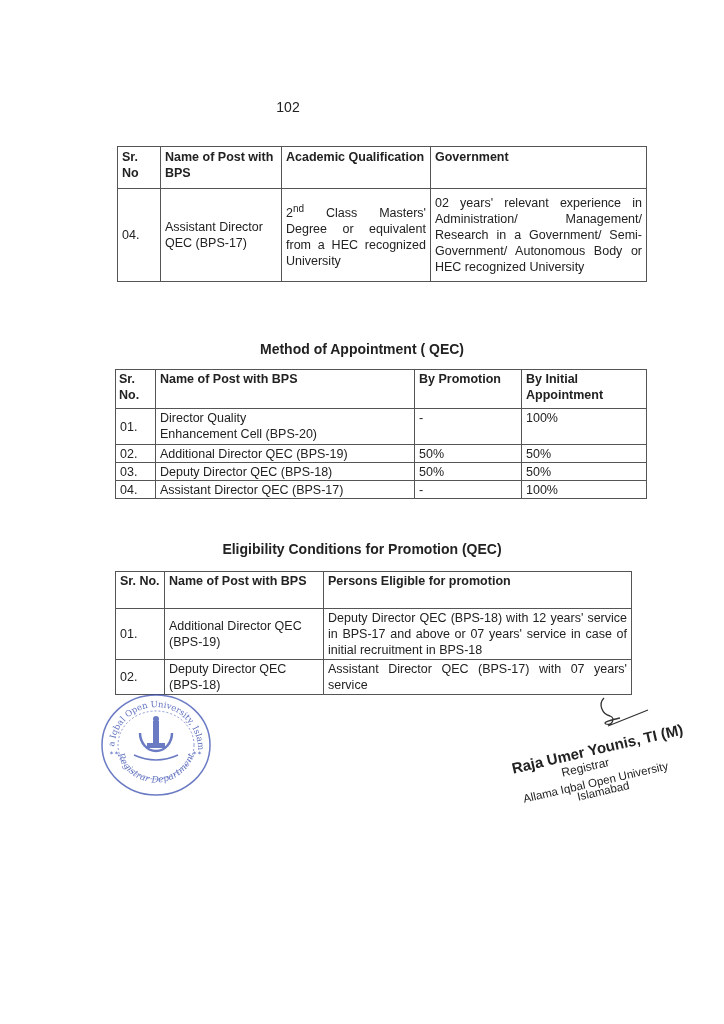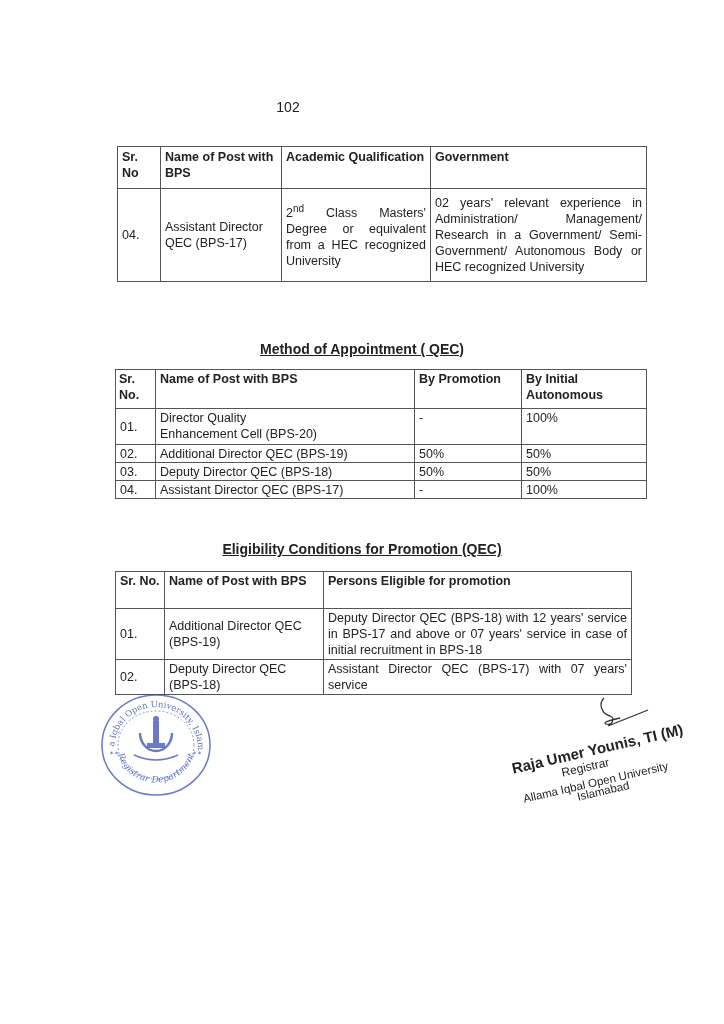--- a/index.html
+++ b/index.html
@@ -16,21 +16,21 @@
   
   #t1 { left: 117px; top: 146px; width: 530px; }
   #t1 th { height: 38px; padding-top: 2px; }
   #t1 td { height: 90px; vertical-align: middle; }
   #t1 .col-sr { width: 34px; }
   #t1 .col-name { width: 112px; }
   #t1 .col-qual { width: 140px; }
 
   
   .heading { position: absolute; left: 0; width: 724px; text-align: center;
-             font-weight: bold; font-size: 14px; text-decoration: underline; color: #222; }
+             font-weight: bold; font-size: 14px; color: #222; }
   #h2 { top: 341px; }
   #h3 { top: 541px; }
 
   
   #t2 { left: 115px; top: 369px; width: 532px; }
   #t2 th { height: 36px; }
   #t2 .col-sr { width: 32px; text-align: left; padding-left: 3px; }
   #t2 .col-name { width: 250px; text-align: left; }
   #t2 .col-prom { width: 98px; }
   #t2 td { padding-top: 1px; padding-bottom: 0; }
@@ -71,21 +71,21 @@
   </table>
 
 <div id="h2" class="heading">Method of Appointment ( QEC)</div>
 
 <table id="t2">
   <tbody>
       <tr>
     <th class="col-sr">Sr. No.</th>
     <th class="col-name">Name of Post with BPS</th>
     <th class="c col-prom">By Promotion</th>
-    <th class="c">By Initial Autonomous</th>
+    <th class="c">By Initial Appointment</th>
   </tr>
   <tr style="height:36px">
     <td class="c" style="vertical-align:middle">01.</td>
     <td style="padding-right:90px">Director Quality Enhancement Cell (BPS-20)</td>
     <td class="c">-</td>
     <td class="c">100%</td>
   </tr>
   <tr>
     <td class="c">02.</td>
     <td>Additional Director QEC (BPS-19)</td>

